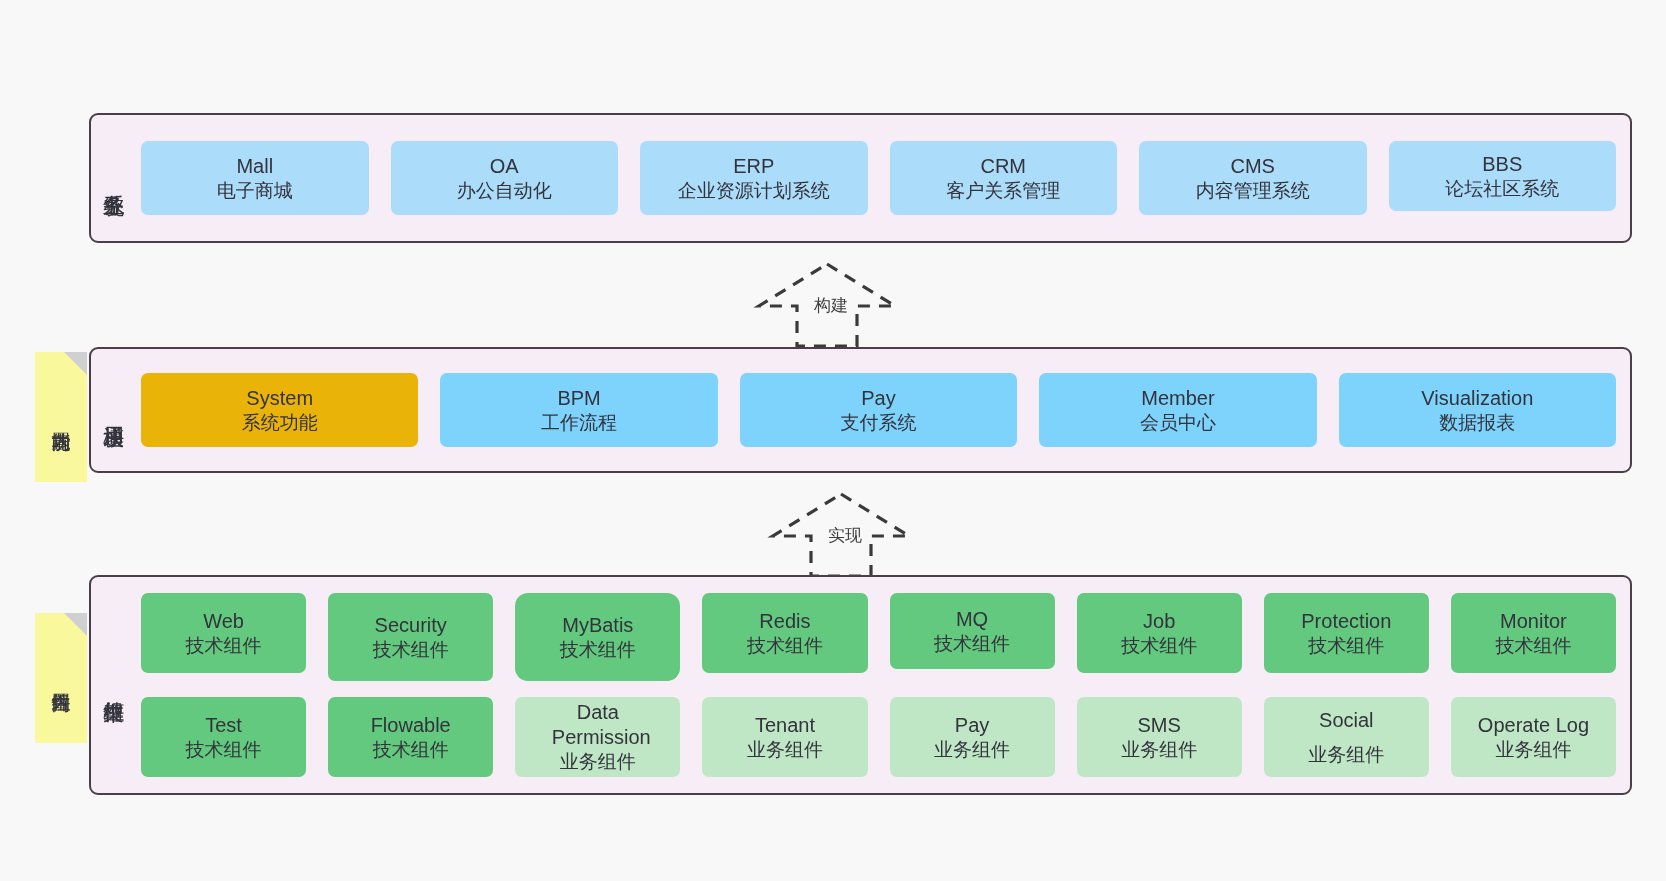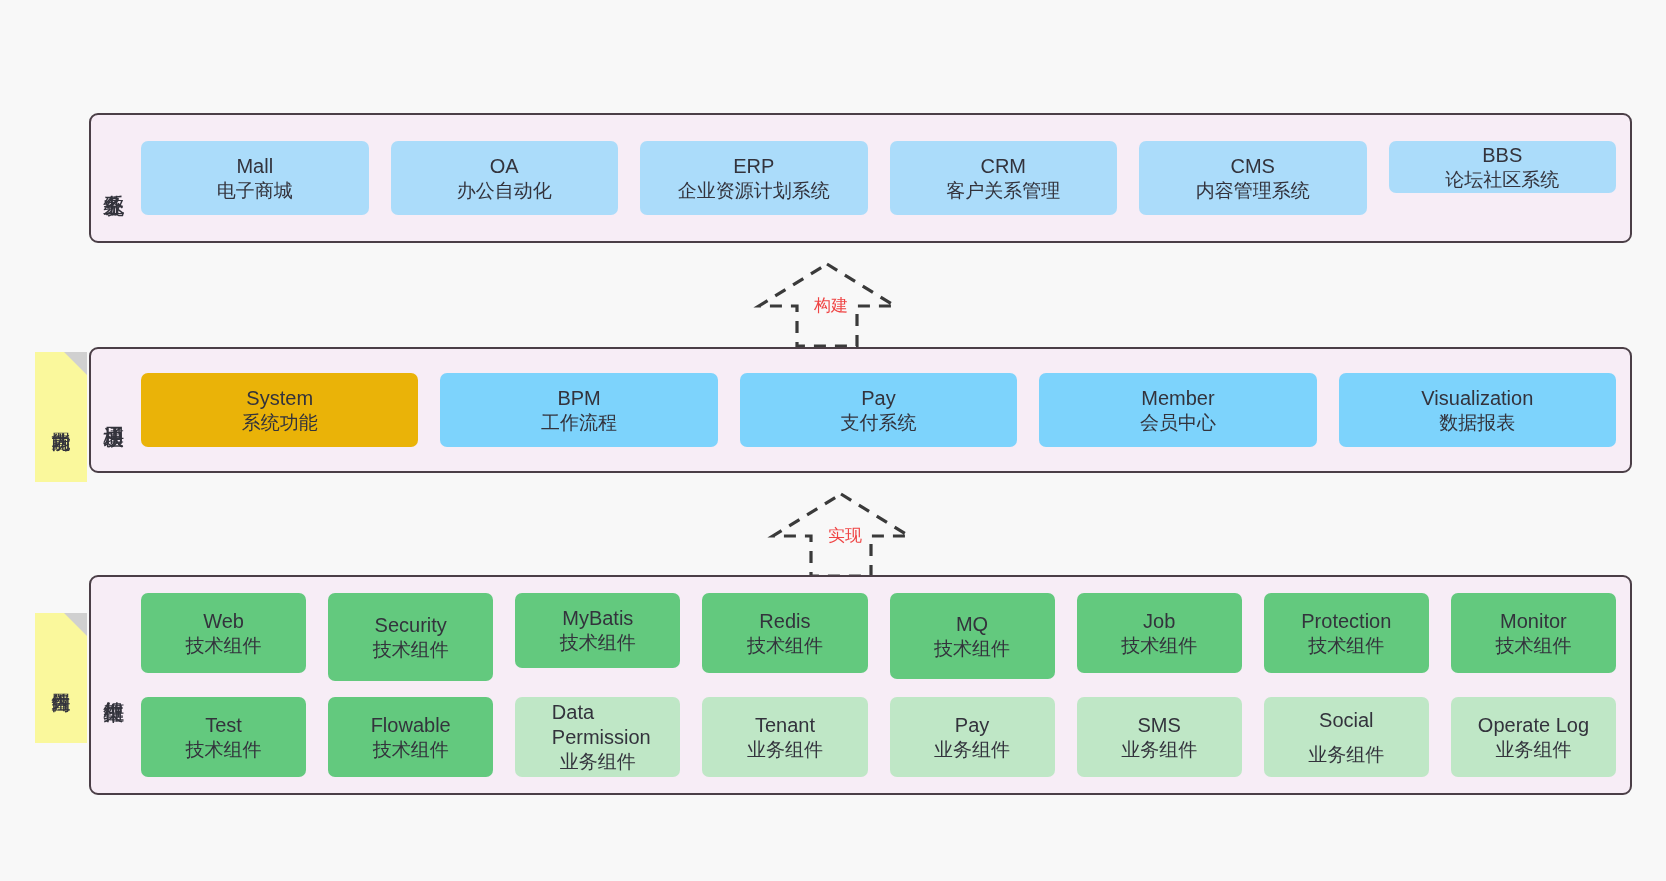--- a/index.html
+++ b/index.html
@@ -63,21 +63,21 @@
     align-items: stretch;
   }
 
   .cell {
     flex: 1 1 0;
     border-radius: 7px;
     display: flex;
     flex-direction: column;
     align-items: center;
     justify-content: center;
-    text-align: left;
+    text-align: center;
     line-height: 1.24;
     color: #33333c;
   }
   .cell .t1 { font-size: 20px; }
   .cell .t2 { font-size: 19px; }
 
   
   .c-blue       { background: #ABDCFA; }
   .c-red        { background: #eab308; }
   .c-pink       { background: #7dd3fc; }
@@ -110,21 +110,21 @@
     border-left: 23px solid transparent;
   }
 
   
   .gen {
     position: absolute;
   }
   .gen .glabel {
     position: absolute;
     font-size: 17px;
-    color: #ef4444;
+    color: #404040;
     background: #f8f8f8;
     padding: 0 2px;
     white-space: nowrap;
   }
 </style>
 </head>
 <body>
 
 <div id="canvas">
 
@@ -145,21 +145,21 @@
           <div class="t2">企业资源计划系统</div>
         </div>
         <div class="cell c-blue" style="height:74px;">
           <div class="t1">CRM</div>
           <div class="t2">客户关系管理</div>
         </div>
         <div class="cell c-blue" style="height:74px;">
           <div class="t1">CMS</div>
           <div class="t2">内容管理系统</div>
         </div>
-        <div class="cell c-blue" style="height:52px;">
+        <div class="cell c-blue" style="height:70px;">
           <div class="t1">BBS</div>
           <div class="t2">论坛社区系统</div>
         </div>
       </div>
     </div>
   </div>
 
   <div class="gen" style="left:752px; top:258px; width:150px; height:92px;">
     <svg width="150" height="92" viewBox="0 0 150 92">
       <path d="M75 6 L143 48 L105 48 L105 88 L45 88 L45 48 L7 48 Z" fill="none" stroke="#3a3a3a" stroke-width="3.2" stroke-dasharray="12 9" stroke-linejoin="miter" stroke-linecap="butt"></path>
@@ -217,29 +217,29 @@
     <div class="layer-body" style="gap:16px;">
       <div class="row">
         <div class="cell c-green" style="height:80px;">
           <div class="t1">Web</div>
           <div class="t2">技术组件</div>
         </div>
         <div class="cell c-green" style="height:88px;">
           <div class="t1">Security</div>
           <div class="t2">技术组件</div>
         </div>
-        <div class="cell c-green" style="height:75px;">
+        <div class="cell c-green" style="height:88px;border-radius:13px;">
           <div class="t1">MyBatis</div>
           <div class="t2">技术组件</div>
         </div>
         <div class="cell c-green" style="height:80px;">
           <div class="t1">Redis</div>
           <div class="t2">技术组件</div>
         </div>
-        <div class="cell c-green" style="height:86px;">
+        <div class="cell c-green" style="height:76px;">
           <div class="t1">MQ</div>
           <div class="t2">技术组件</div>
         </div>
         <div class="cell c-green" style="height:80px;">
           <div class="t1">Job</div>
           <div class="t2">技术组件</div>
         </div>
         <div class="cell c-green" style="height:80px;">
           <div class="t1">Protection</div>
           <div class="t2">技术组件</div>

